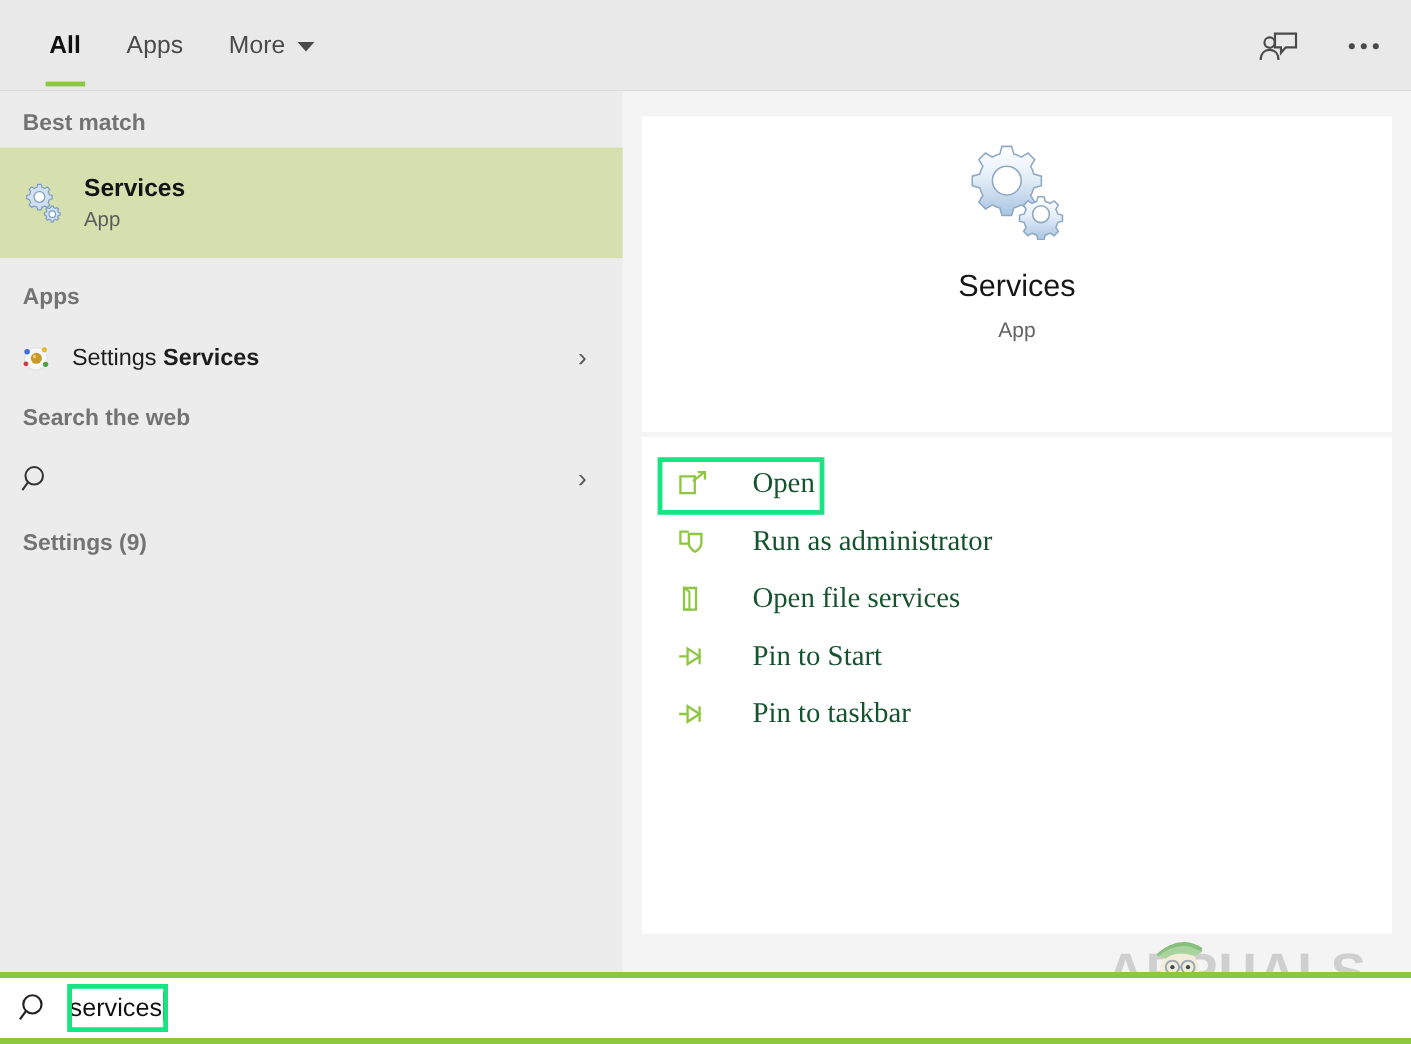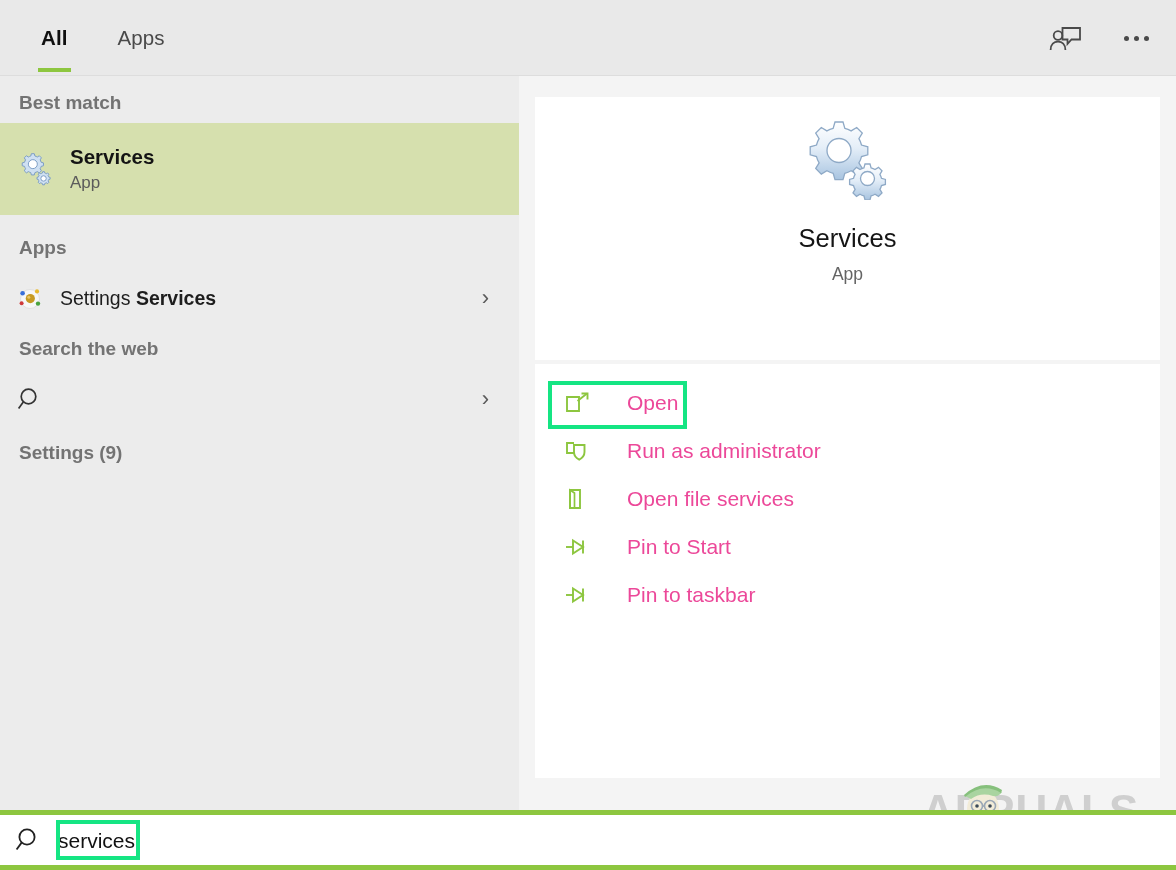--- a/index.html
+++ b/index.html
@@ -20,21 +20,21 @@
   .tabbar {
     position: absolute; left: 0; top: 0;
     width: 1176px; height: 76px;
     background: #e9e9e9;
     border-bottom: 1px solid #dddddd;
   }
   .tabs {
     position: absolute; left: 22px; top: 0;
     height: 76px;
     display: flex; align-items: flex-start;
-    gap: 12px;
+    gap: 0px;
   }
   .tab {
     position: relative;
     height: 76px;
     display: flex; align-items: center;
     padding: 0 19px;
     font-size: 20.5px;
     color: #4a4a4a;
     cursor: default;
     white-space: nowrap;
@@ -145,21 +145,21 @@
   .hero-sub { margin-top: 11px; font-size: 17.5px; color: #646464; }
 
   .action-list { position: absolute; left: 0; top: 15px; width: 100%; }
   .action-row {
     height: 48px;
     display: flex; align-items: center;
     padding-left: 30px;
     cursor: default;
   }
   .ar-icon { width: 62px; display: flex; align-items: center; }
-  .ar-label { font-size: 21px; color: #ec4899; white-space: nowrap; }
+  .ar-label { font-size: 24px; color: #14532d; white-space: nowrap; font-family: Liberation Serif, serif; }
 
   
   .anno {
     position: absolute;
     border: 4px solid #15e583;
     pointer-events: none;
   }
   .anno-open { left: 548px; top: 381px; width: 139px; height: 48px; }
   .anno-search { left: 56px; top: 820px; width: 84px; height: 40px; }
 
@@ -218,20 +218,24 @@
       <div class="tab active">
         <span>All</span>
       </div>
 
       <div class="tab">
         <span>Apps</span>
       </div>
 
 
 
+      <div class="tab">
+        <span>More</span>
+        <span class="caret"></span>
+      </div>
 
     </div>
 
     <div class="topright">
       <div class="tr-btn">
         <svg width="34" height="30" viewBox="0 0 34 30">
           <path d="M13.5,5 L31,5 L31,16.5 L22.5,16.5 L18.5,21 L18.5,16.5 L13.5,16.5 Z" fill="none" stroke="#4a4a4a" stroke-width="1.8"></path>
           <circle cx="9" cy="12.5" r="4.3" fill="none" stroke="#4a4a4a" stroke-width="1.8"></circle>
           <path d="M1.6,27 C1.6,21.3 5,18.6 9,18.6 C13,18.6 16.4,21.3 16.4,27" fill="none" stroke="#4a4a4a" stroke-width="1.8"></path>
         </svg>

